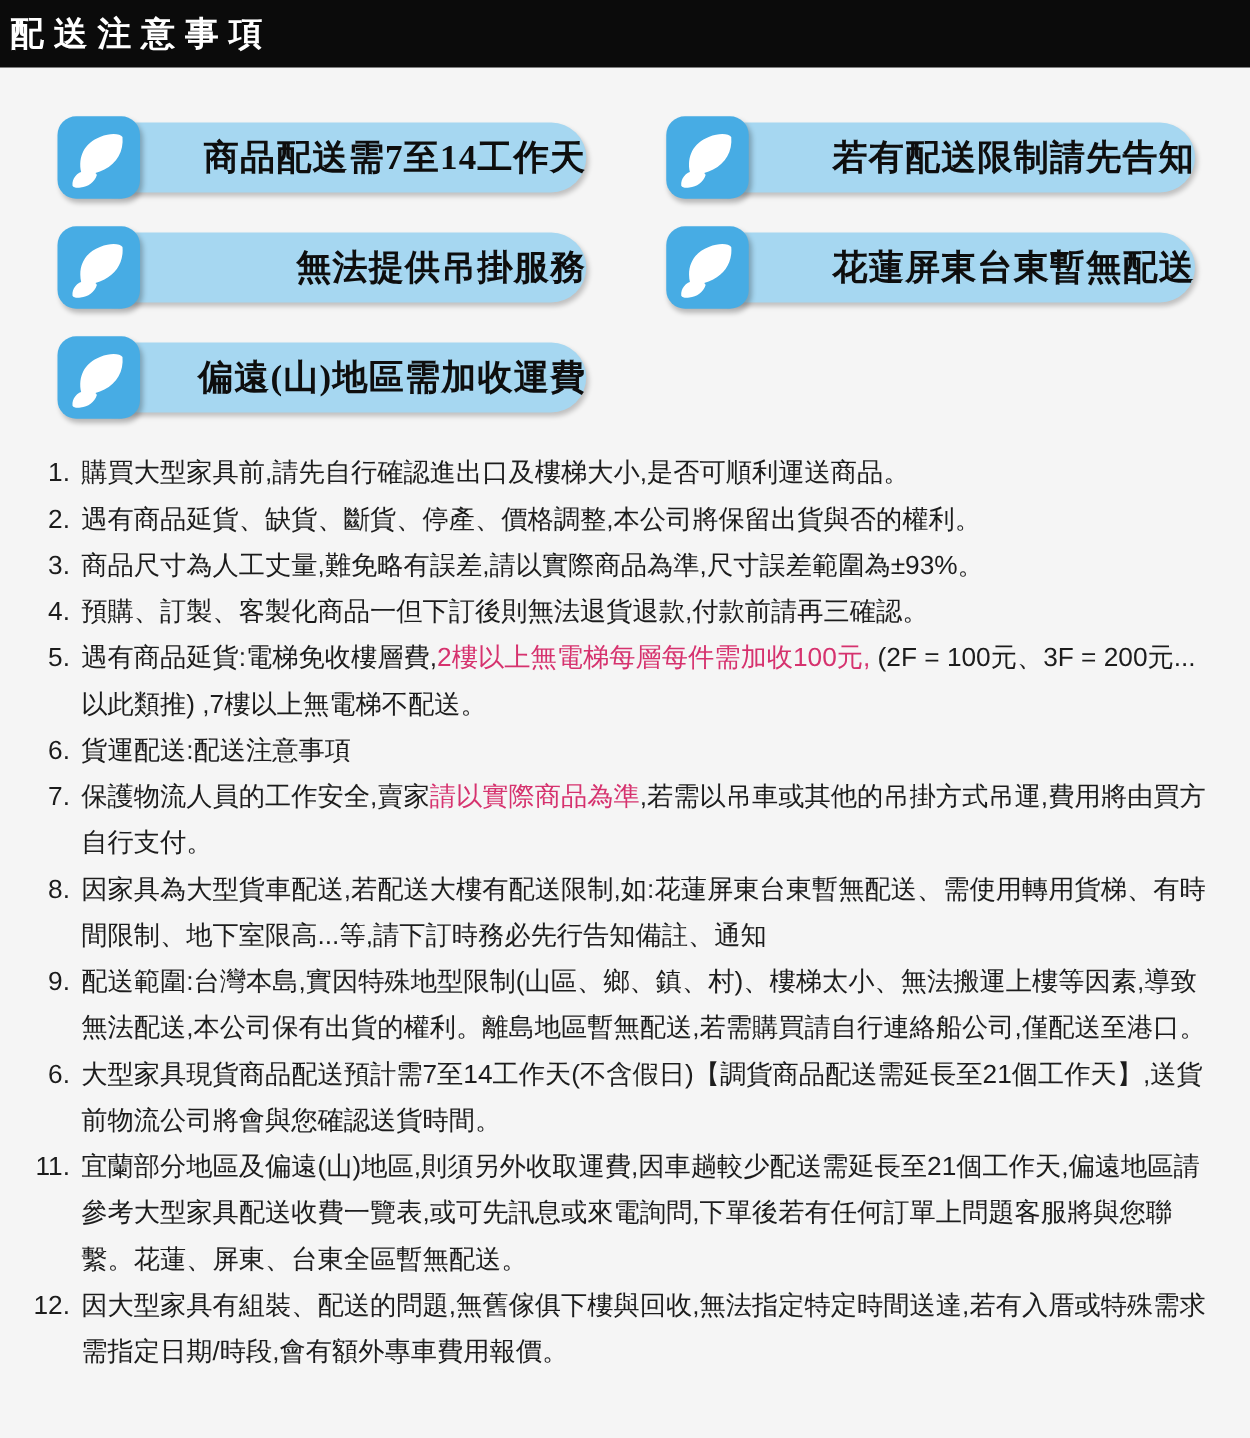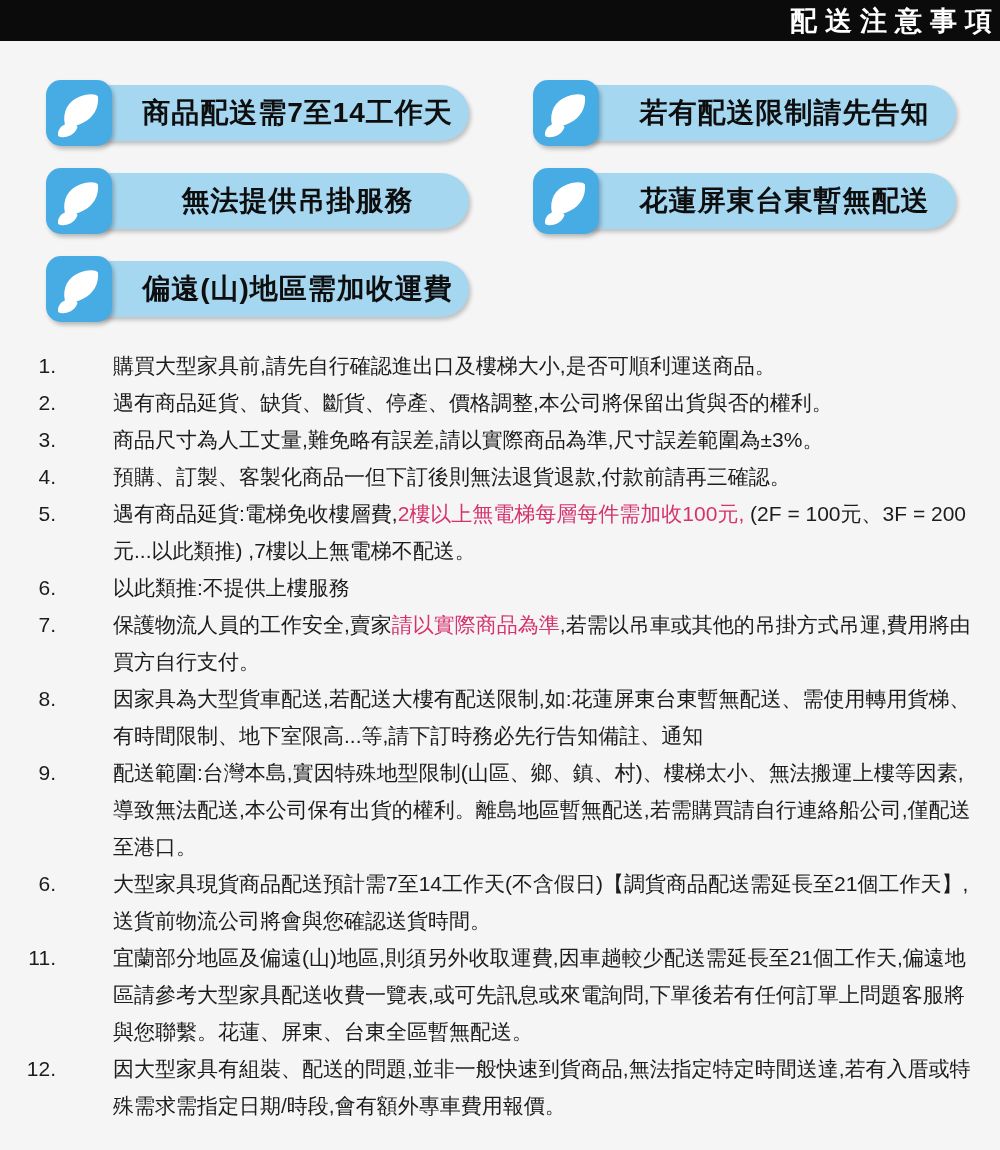--- a/index.html
+++ b/index.html
@@ -14,25 +14,25 @@
   html,body{width:1000px;}
   body{
     background:var(--page-bg);
     font-family:"Liberation Sans","DejaVu Sans",sans-serif;
     color:var(--txt);
     width:1000px;
     height:1150px;
     overflow:hidden;
   }
   .titlebar{
-    height:41px;
+    height:54px;
     background:var(--header-bg);
     display:flex;
     align-items:center;
-    justify-content:flex-end;
+    justify-content:flex-start;
     font-family:Liberation Serif, serif;
   }
   .titlebar h1{
     color:#fff;
     font-size:27px;
     font-weight:bold;
     letter-spacing:8px;
     padding-left:8px; 
   }
   .badges{
@@ -46,23 +46,24 @@
     position:relative;
     height:56px;
   }
   .badge .pill{
     position:absolute;
     left:22px; right:0; top:0; bottom:0;
     background:var(--pill);
     border-radius:28px;
     display:flex;
     align-items:center;
-    justify-content:center;
+    justify-content:flex-end;
     padding-left:58px;
     box-shadow:2px 3px 4px rgba(0,0,0,0.22);
+    font-family:Liberation Serif, serif;
   }
   .badge .pill .label{
     font-size:28px;
     font-weight:bold;
     color:#0e0e0e;
     letter-spacing:1px;
     white-space:nowrap;
   }
   .badge .iconbox{
     position:absolute;
@@ -86,21 +87,21 @@
   .note{
     display:flex;
     align-items:flex-start;
   }
   .note .num{
     flex:0 0 38px;
     text-align:right;
     margin-right:9px;
     white-space:nowrap;
   }
-  .note .txt{flex:1;margin-left:48px;}
+  .note .txt{flex:1;}
   .note .txt .hl{color:var(--hl);}
 </style>
 </head>
 <body>
 
 <div class="page">
 
   <header class="titlebar">
     <h1>配送注意事項</h1>
   </header>
@@ -174,36 +175,36 @@
     <span class="txt"><span>購買大型家具前,請先自行確認進出口及樓梯大小,是否可順利運送商品。</span></span>
   </li>
 
   <li class="note">
     <span class="num">2.</span>
     <span class="txt"><span>遇有商品延貨、缺貨、斷貨、停產、價格調整,本公司將保留出貨與否的權利。</span></span>
   </li>
 
   <li class="note">
     <span class="num">3.</span>
-    <span class="txt"><span>商品尺寸為人工丈量,難免略有誤差,請以實際商品為準,尺寸誤差範圍為±3%。</span></span>
+    <span class="txt"><span>商品尺寸為人工丈量,難免略有誤差,請以實際商品為準,尺寸誤差範圍為±93%。</span></span>
   </li>
 
   <li class="note">
     <span class="num">4.</span>
     <span class="txt"><span>預購、訂製、客製化商品一但下訂後則無法退貨退款,付款前請再三確認。</span></span>
   </li>
 
   <li class="note">
     <span class="num">5.</span>
     <span class="txt"><span>遇有商品延貨:電梯免收樓層費,</span><span class="hl">2樓以上無電梯每層每件需加收100元,</span><span> (2F = 100元、3F = 200元...以此類推) ,7樓以上無電梯不配送。</span></span>
   </li>
 
   <li class="note">
     <span class="num">6.</span>
-    <span class="txt"><span>以此類推:不提供上樓服務</span></span>
+    <span class="txt"><span>貨運配送:配送注意事項</span></span>
   </li>
 
   <li class="note">
     <span class="num">7.</span>
     <span class="txt"><span>保護物流人員的工作安全,賣家</span><span class="hl">請以實際商品為準</span><span>,若需以吊車或其他的吊掛方式吊運,費用將由買方自行支付。</span></span>
   </li>
 
   <li class="note">
     <span class="num">8.</span>
     <span class="txt"><span>因家具為大型貨車配送,若配送大樓有配送限制,如:花蓮屏東台東暫無配送、需使用轉用貨梯、有時間限制、地下室限高...等,請下訂時務必先行告知備註、通知</span></span>
@@ -219,17 +220,17 @@
     <span class="txt"><span>大型家具現貨商品配送預計需7至14工作天(不含假日)【調貨商品配送需延長至21個工作天】,送貨前物流公司將會與您確認送貨時間。</span></span>
   </li>
 
   <li class="note">
     <span class="num">11.</span>
     <span class="txt"><span>宜蘭部分地區及偏遠(山)地區,則須另外收取運費,因車趟較少配送需延長至21個工作天,偏遠地區請參考大型家具配送收費一覽表,或可先訊息或來電詢問,下單後若有任何訂單上問題客服將與您聯繫。花蓮、屏東、台東全區暫無配送。</span></span>
   </li>
 
   <li class="note">
     <span class="num">12.</span>
-    <span class="txt"><span>因大型家具有組裝、配送的問題,並非一般快速到貨商品,無法指定特定時間送達,若有入厝或特殊需求需指定日期/時段,會有額外專車費用報價。</span></span>
+    <span class="txt"><span>因大型家具有組裝、配送的問題,無舊傢俱下樓與回收,無法指定特定時間送達,若有入厝或特殊需求需指定日期/時段,會有額外專車費用報價。</span></span>
   </li>
 </ol>
 
 </div>
 
 </body></html>

